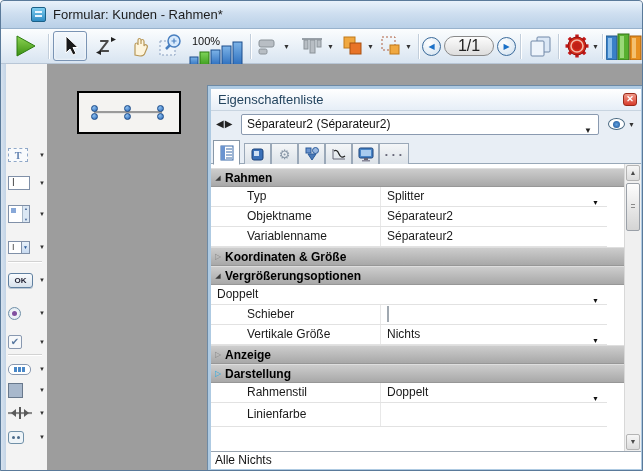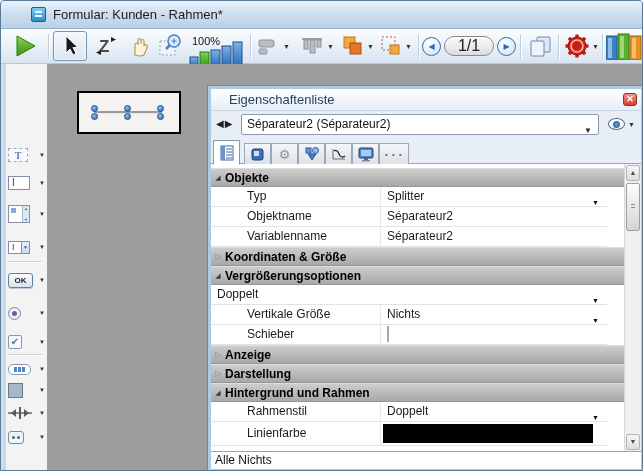--- a/index.html
+++ b/index.html
@@ -71,21 +71,21 @@
   .form-preview { position:absolute; left:30px; top:27px; width:104px; height:43px; background:#f4f3f1; border:2px solid #000; }
   .splitter-line { position:absolute; left:47px; top:47px; width:68px; height:2px; background:#9a9a9a; box-shadow:0 1px 0 #e5e5e5; }
   .handle { position:absolute; width:7px; height:7px; border-radius:50%; border:1px solid #1a4a88;
     background:radial-gradient(circle at 35% 30%, #8ec0f0, #2a68b8); }
 
   
   .panel { position:absolute; left:207px; top:85px; width:436px; height:386px;
     border:3px solid #aecae2; outline:1px solid #6d8aa5; background:#e8eef5; display:flex; flex-direction:column; }
   .panel-title { height:22px; background:linear-gradient(#ffffff,#e6eef7); border-bottom:1px solid #c8d4e0;
     display:flex; align-items:center; position:relative; }
-  .panel-title-text { margin-left:18px; font-size:13px; color:#24455f; }
+  .panel-title-text { margin-left:7px; font-size:13px; color:#24455f; }
   .close-btn { position:absolute; right:4px; top:4px; width:14px; height:13px; border:1px solid #9a2a1a; border-radius:3px;
     background:linear-gradient(#f09a8a,#d83c2c); color:#fff; font-size:9px; font-weight:bold; text-align:center; line-height:11px; }
   .panel-nav { height:28px; position:relative; }
   .nav-arrows { position:absolute; left:5px; top:7px; font-size:10px; color:#222; letter-spacing:1px; }
   .obj-combo { position:absolute; left:30px; right:42px; top:3px; height:21px; background:#fff; border:1px solid #8a9ab0;
     border-radius:2px; font-size:12px; color:#111; padding-left:5px; line-height:19px; }
   .obj-combo .dd { position:absolute; right:6px; top:6px; font-size:8px; color:#222; }
   .eye-wrap { position:absolute; right:6px; top:7px; display:flex; align-items:center; }
   .eye { width:17px; height:12px; border:1px solid #486880; border-radius:50%; background:#fff;
     display:flex; align-items:center; justify-content:center; }
@@ -103,21 +103,21 @@
   .sec .arr { width:14px; text-align:center; font-size:8px; }
   .sec .arr.exp { color:#3a3a3a; font-size:7px; }
   .sec .arr.col { color:#8a8a8a; }
   .sec .arr.blue { color:#29abe2; }
   .sec .txt { font-size:12px; font-weight:bold; color:#000; }
   .prow { height:20px; margin-right:34px; display:flex; border-bottom:1px solid #e2e2e2; background:#fff;justify-content:space-between; }
   .prow .lbl { width:170px; padding-left:36px; font-size:12px; color:#1a1a1a; line-height:19px; border-right:1px solid #e8e8e8; }
   .prow .val { flex:1; position:relative; font-size:12px; color:#1a1a1a; line-height:19px; padding-left:6px; }
   .prow .val .dd { position:absolute; right:8px; top:6px; font-size:7px; color:#111; }
   .cb { width:13px; height:13px; margin-top:3px; border:1px solid #a0a8b0; background:linear-gradient(#f8f8f8,#e2e4e8); }
-  .swatch-row { height:24px; }
+  .swatch-row { height:24px;flex-direction:column; }
   .swatch { position:absolute; left:2px; right:14px; top:2px; bottom:2px; background:#000; }
 
   .vscroll { position:absolute; right:0; top:0; bottom:0; width:17px; background:#f0f0f0; border-left:1px solid #d8d8d8; }
   .sc-btn { position:absolute; left:1px; right:1px; height:16px; border:1px solid #b4b4b4; border-radius:2px;
     background:linear-gradient(#f6f6f6,#dcdcdc); color:#4a4a4a; font-size:7px; text-align:center; line-height:14px; }
   .sc-thumb { position:absolute; left:1px; right:1px; top:19px; height:48px; border:1px solid #9aa0a8; border-radius:2px;
     background:linear-gradient(#fdfdfd,#d4d4d4); }
   .sc-thumb::after { content:""; position:absolute; left:4px; right:4px; top:20px; height:6px;
     background:repeating-linear-gradient(#8a8a8a 0 1px, transparent 1px 3px); }
 
@@ -428,21 +428,21 @@
       </div>
       <div class="tab" style="left:168px;width:30px;">
         <span class="tab-ellipsis">• • •</span>
       </div>
     </div>
 
     <div class="grid">
 
       <div class="sec">
         <span class="arr exp">◢</span>
-        <span class="txt">Objekte</span>
+        <span class="txt">Rahmen</span>
       </div>
       <div class="prow">
         <div class="lbl">Typ</div>
         <div class="val">
           <span>Splitter</span><span class="dd">▼</span>
         </div>
       </div>
       <div class="prow">
         <div class="lbl">Objektname</div>
         <div class="val">
@@ -464,46 +464,42 @@
       <div class="sec">
         <span class="arr exp">◢</span>
         <span class="txt">Vergrößerungsoptionen</span>
       </div>
       <div class="prow">
         <div class="val">
           <span>Doppelt</span><span class="dd">▼</span>
         </div>
       </div>
       <div class="prow">
+        <div class="lbl">Schieber</div>
+        <div class="val">
+          <span class="cb"></span>
+        </div>
+      </div>
+      <div class="prow">
         <div class="lbl">Vertikale Größe</div>
         <div class="val">
           <span>Nichts</span><span class="dd">▼</span>
-        </div>
-      </div>
-      <div class="prow">
-        <div class="lbl">Schieber</div>
-        <div class="val">
-          <span class="cb"></span>
         </div>
       </div>
 
       <div class="sec">
         <span class="arr col">▷</span>
         <span class="txt">Anzeige</span>
       </div>
 
       <div class="sec">
         <span class="arr blue">▷</span>
         <span class="txt">Darstellung</span>
       </div>
 
-      <div class="sec">
-        <span class="arr exp">◢</span>
-        <span class="txt">Hintergrund und Rahmen</span>
-      </div>
       <div class="prow">
         <div class="lbl">Rahmenstil</div>
         <div class="val">
           <span>Doppelt</span><span class="dd">▼</span>
         </div>
       </div>
       <div class="prow swatch-row">
         <div class="lbl" style="line-height:23px;">Linienfarbe</div>
         <div class="val">
           <span class="swatch"></span>

